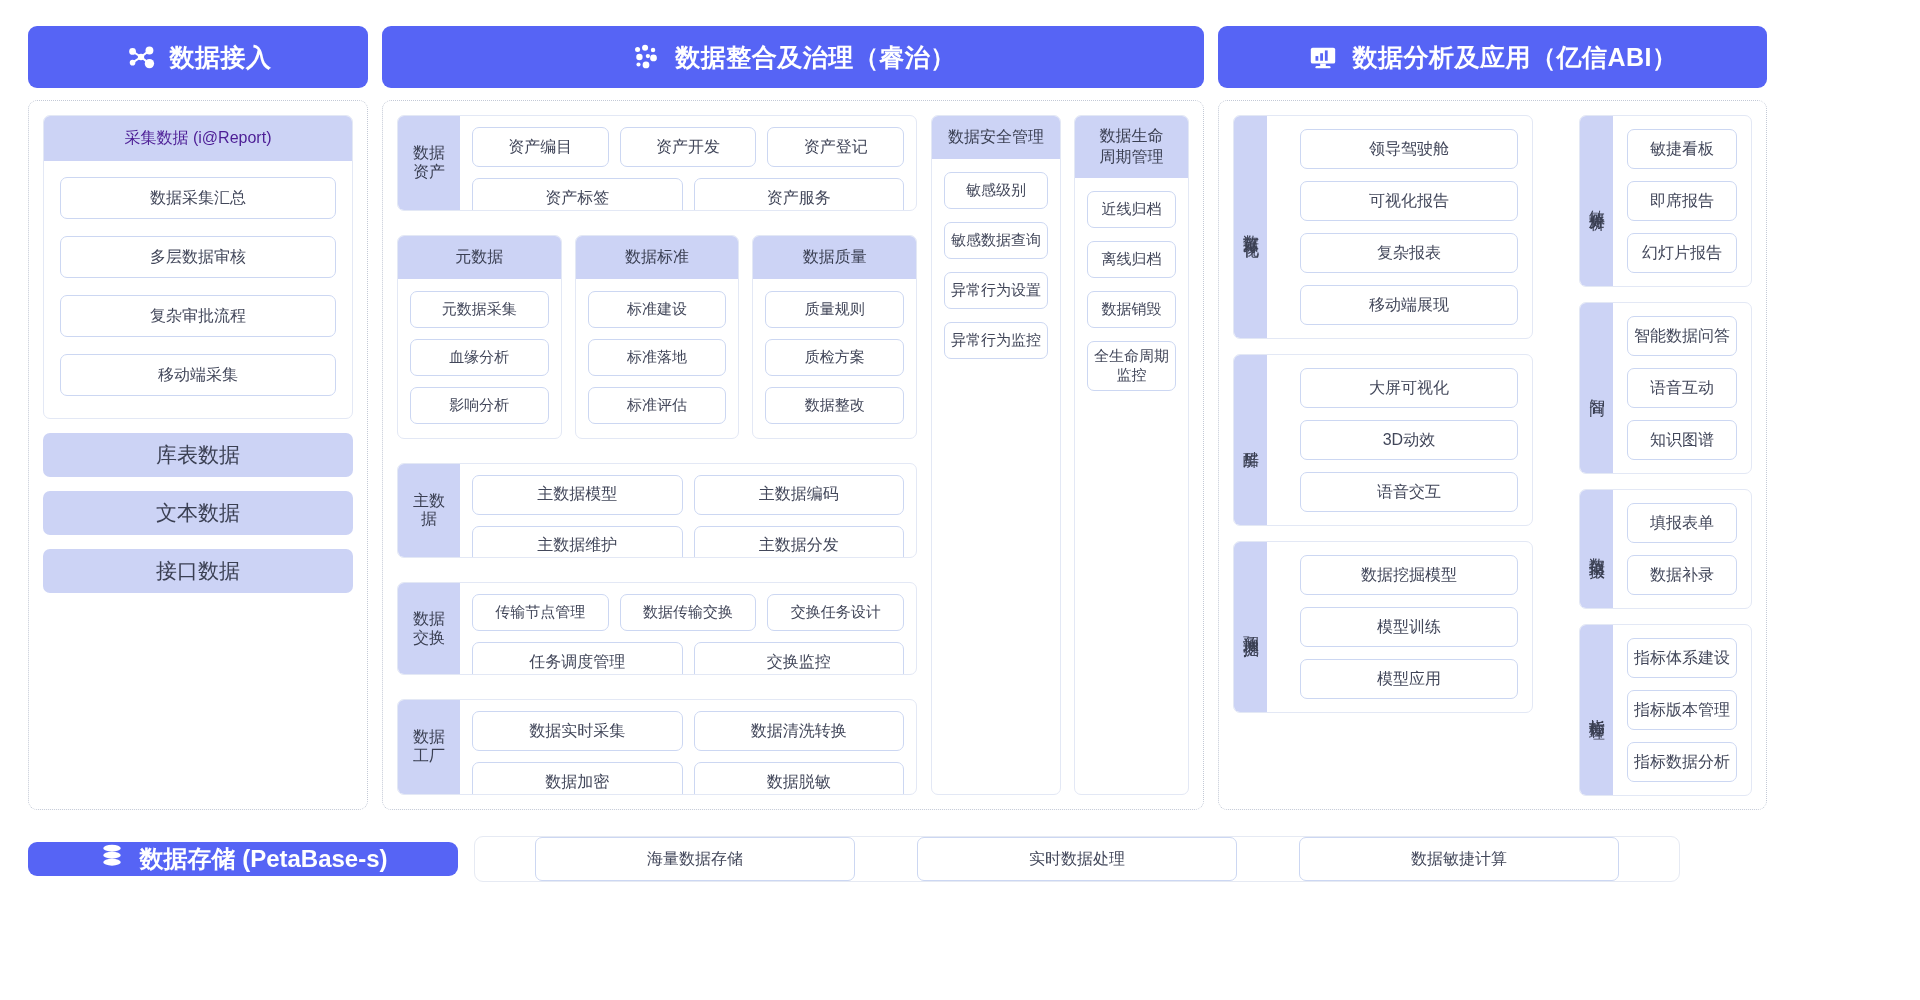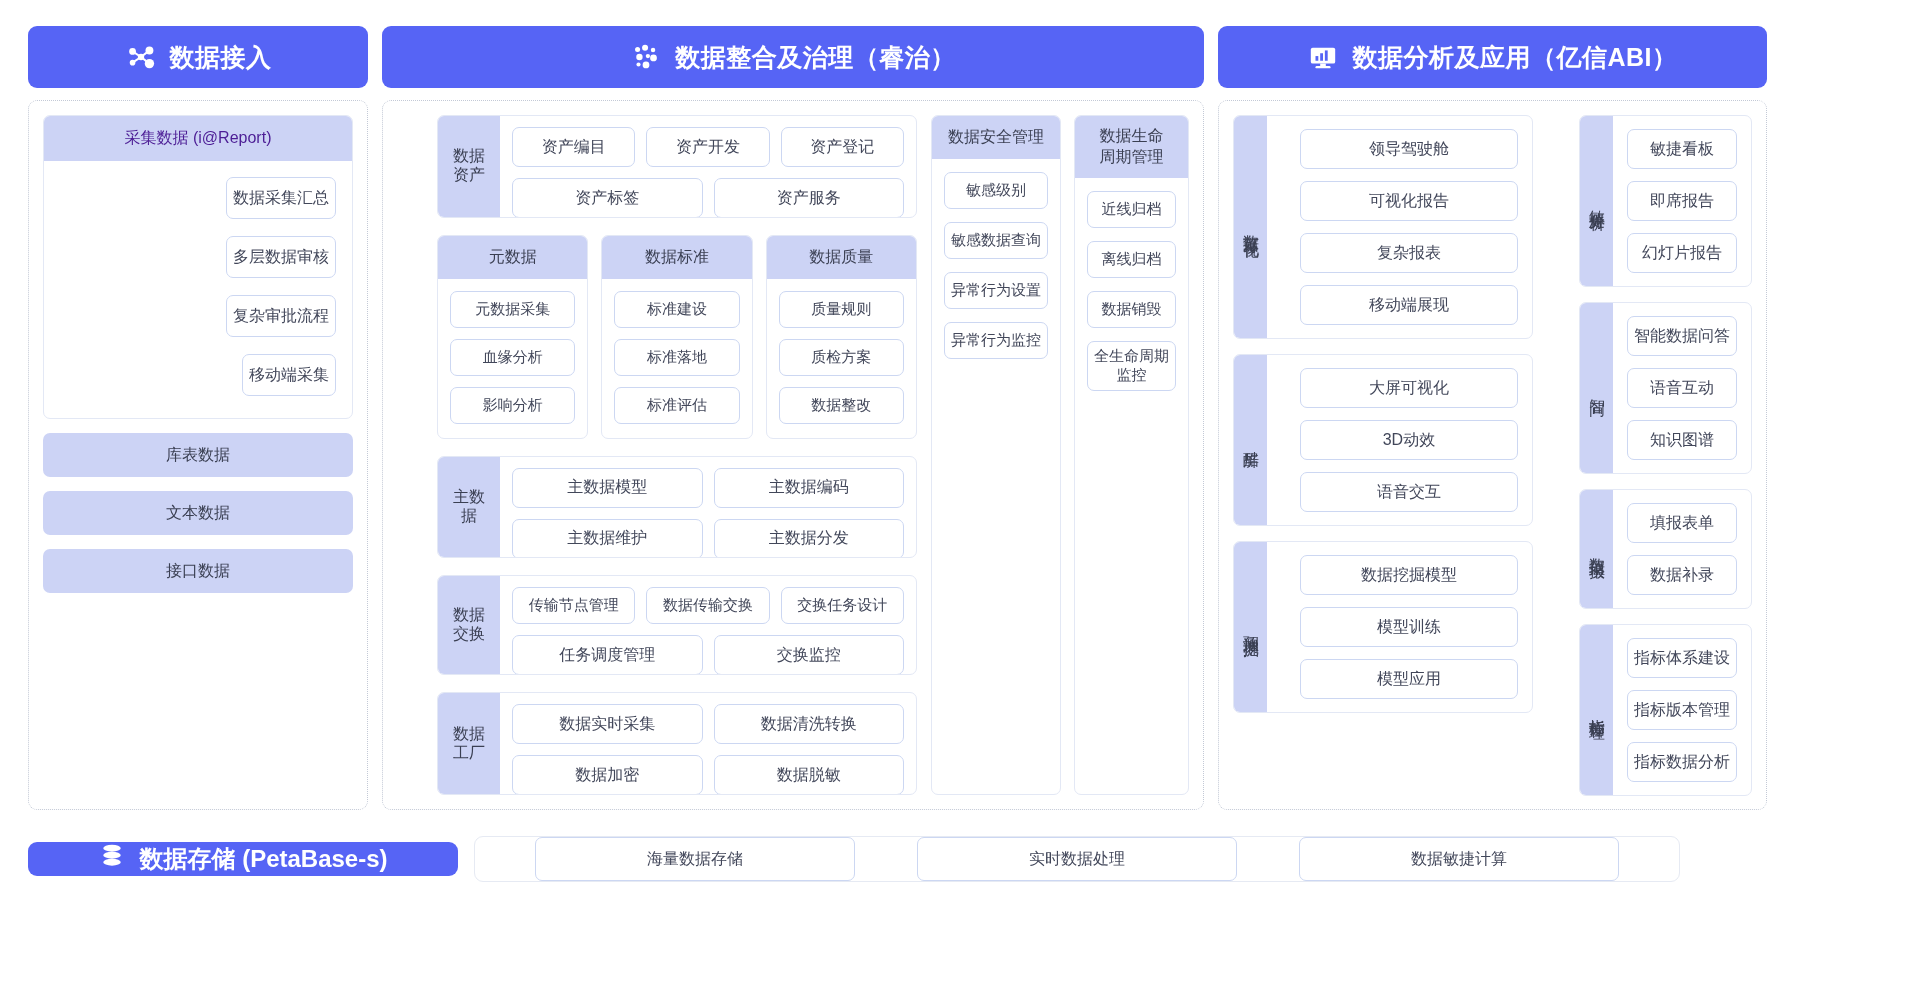--- a/index.html
+++ b/index.html
@@ -51,44 +51,44 @@
     border: 1px solid #ccd7f2; border-radius: 7px; background: #fff;
     color: #42475a; font-size: 16px;
     height: 40px; display: flex; align-items: center; justify-content: center;
     text-align: center; padding: 0 6px; white-space: nowrap;
   }
   .chip.sm { font-size: 15px; height: 37px; }
 
   
   .srcblock {
     background: #ccd3f5; border-radius: 7px; color: #3a3f52;
-    font-size: 16px; height: 44px;
+    font-size: 21px; height: 44px;
     display: flex; align-items: center; justify-content: center;
     margin-top: 14px;
   }
 
   
   .vgrp { display: flex; border: 1px solid #e3e8f5; border-radius: 7px; background: #fff; overflow: hidden; }
   .vgrp > .vlabel {
     background: #ccd3f5; color: #3a3f52; font-size: 16px;
     display: flex; align-items: center; justify-content: center; text-align: center;
     flex: 0 0 auto; padding: 4px 9px; line-height: 1.18;
   }
   .vgrp > .vbody { flex: 1 1 auto; padding: 11px 12px; display: flex; flex-direction: column; gap: 11px; }
   .vrow { display: flex; gap: 11px; }
   .vrow > .chip { flex: 1 1 0; }
 
   
   .c1-collect { border: 1px solid #e3e8f5; border-radius: 7px; overflow: hidden; }
   .c1-collect .ghead { background: #ccd3f5; font-size: 16px; text-align: center; padding: 12px 4px; color: #4c1d95; }
-  .c1-collect .gbody { padding: 16px 16px 22px 16px; display: flex; flex-direction: column; gap: 17px; align-items: flex-end; }
+  .c1-collect .gbody { padding: 16px 16px 22px 16px; display: flex; flex-direction: column; gap: 17px; }
   .c1-collect .chip { height: 42px; }
 
   
-  .gov-left { flex: 1 1 auto; display: flex; flex-direction: column; gap: 17px; margin-left: 40px; }
+  .gov-left { flex: 1 1 auto; display: flex; flex-direction: column; gap: 24px; }
   .gov-right { flex: 0 0 152px; display: flex; gap: 13px; }
   .triple { display: flex; gap: 13px; }
   .triple > .grp { flex: 1 1 0; }
   .triple .gbody { gap: 11px; padding: 12px 12px 14px 12px; }
 
   .gov-right .grp .gbody { gap: 13px; padding: 13px 12px 15px 12px; }
   .gov-right .grp.security { flex: 0 0 auto; }
   .gov-right .grp.lifecycle { flex: 1 1 auto; }
   .gov-right .ghead.two-line { line-height: 1.3; padding: 10px 4px; }
 

